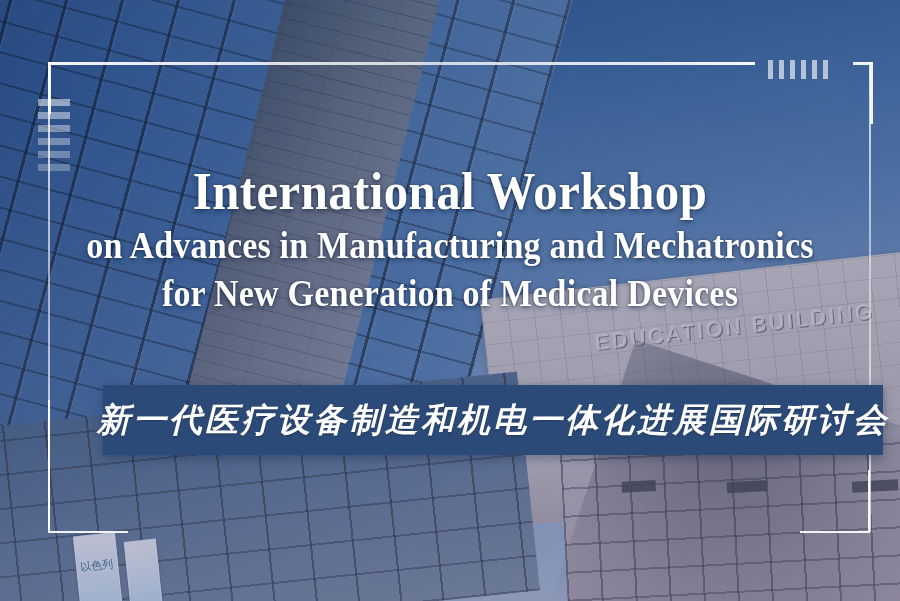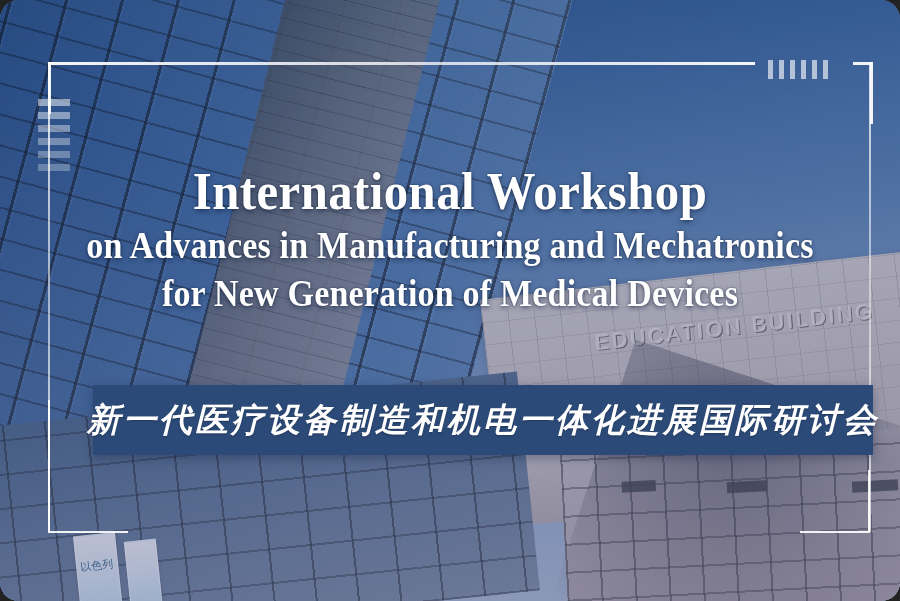--- a/index.html
+++ b/index.html
@@ -7,21 +7,20 @@
     padding: 0;
     background: #222;
   }
   #poster {
     position: relative;
     width: 900px;
     height: 601px;
     overflow: hidden;
     font-family: "Liberation Serif", "DejaVu Serif", serif;
     background: #5a77a8;
-    border-radius: 19px;
   }
 
   
   .photo { position: absolute; inset: 0; overflow: hidden; }
 
   
   .sky {
     position: absolute; inset: 0;
     background: linear-gradient(170deg, #2f5d96 0%, #3f6ea6 22%, #5682b4 45%, #7fa0c6 70%, #a9bcd2 100%);
   }
@@ -222,21 +221,21 @@
     white-space: nowrap;
     transform: scaleX(.92);
   }
   .t1 { font-size: 53px; line-height: 62px; letter-spacing: .5px; }
   .t2 { font-size: 37px; line-height: 48px; letter-spacing: .2px; }
   .t3 { font-size: 37px; line-height: 48px; letter-spacing: .2px; }
 
   
   .cn-banner {
     position:absolute;
-    left:93px; top:385px; width:780px; height:70px;
+    left:103px; top:385px; width:780px; height:70px;
     background:#2c4a78;
     display:flex; align-items:center; justify-content:center;
     box-shadow: 0 3px 10px rgba(15,30,60,.35);
   }
   .cn-text {
     font-family: "DejaVu Sans", "Liberation Sans", sans-serif;
     font-weight: 700;
     font-style: italic;
     font-size: 33px;
     letter-spacing: 3px;

